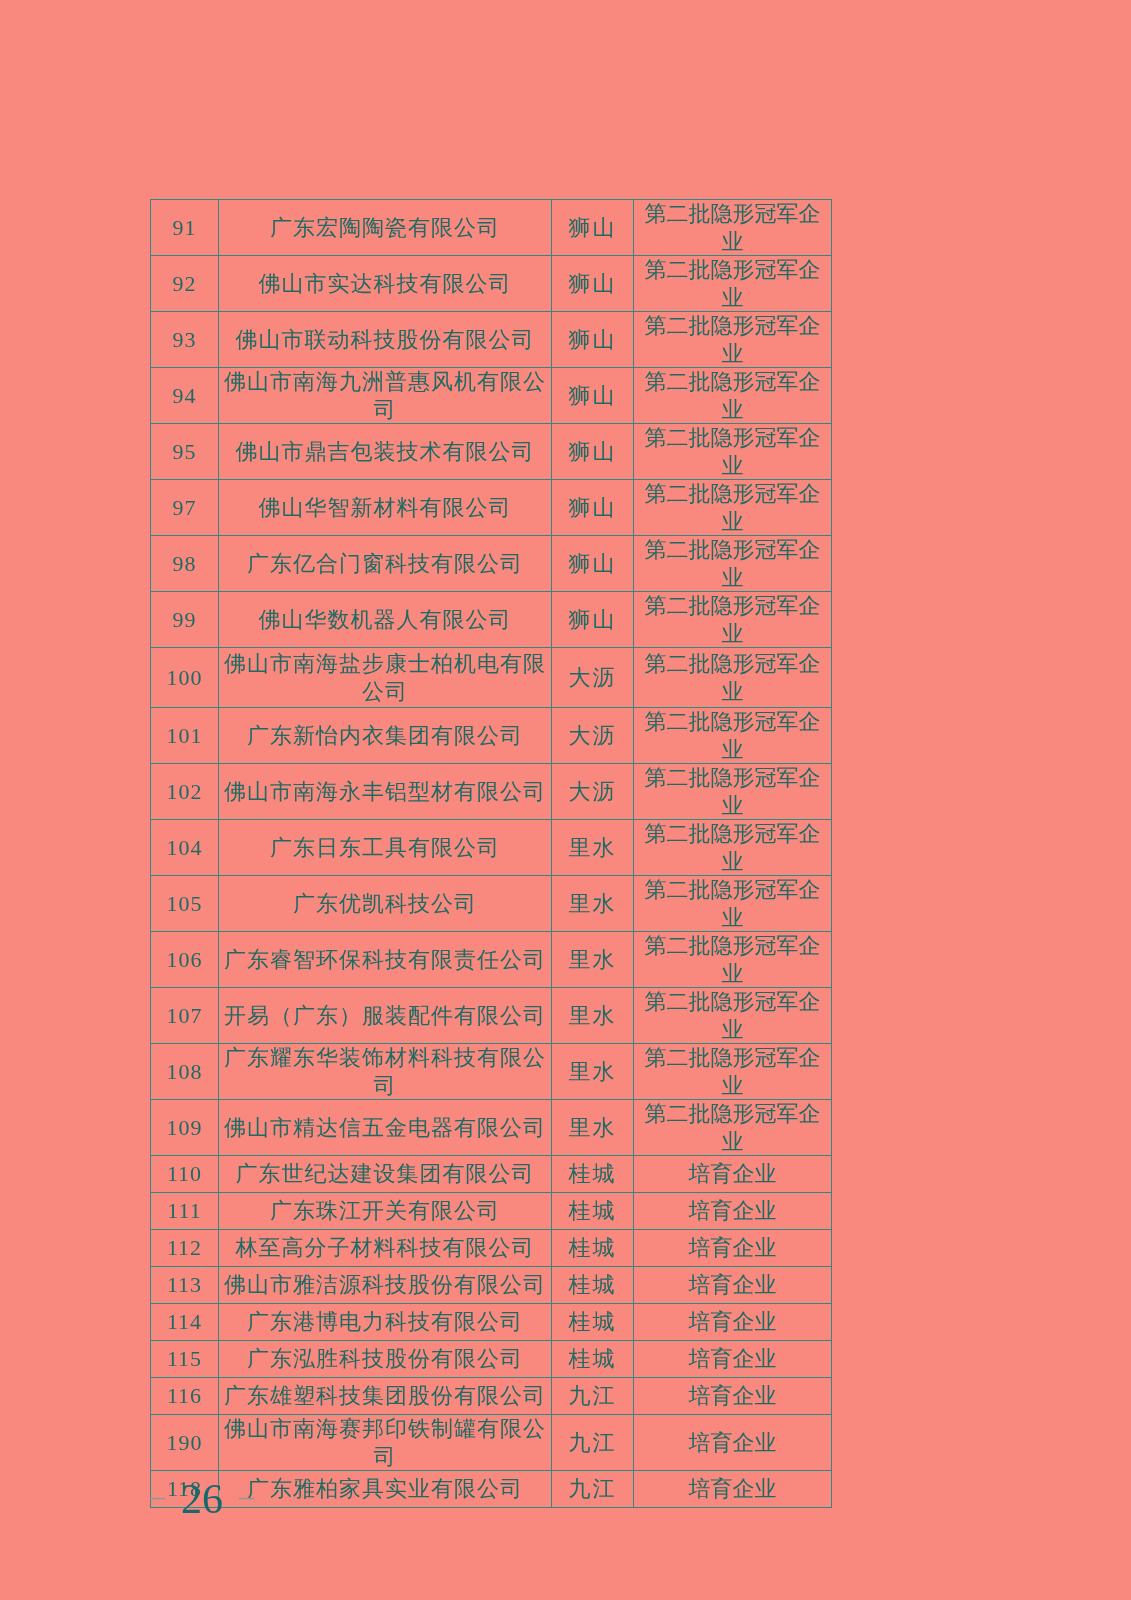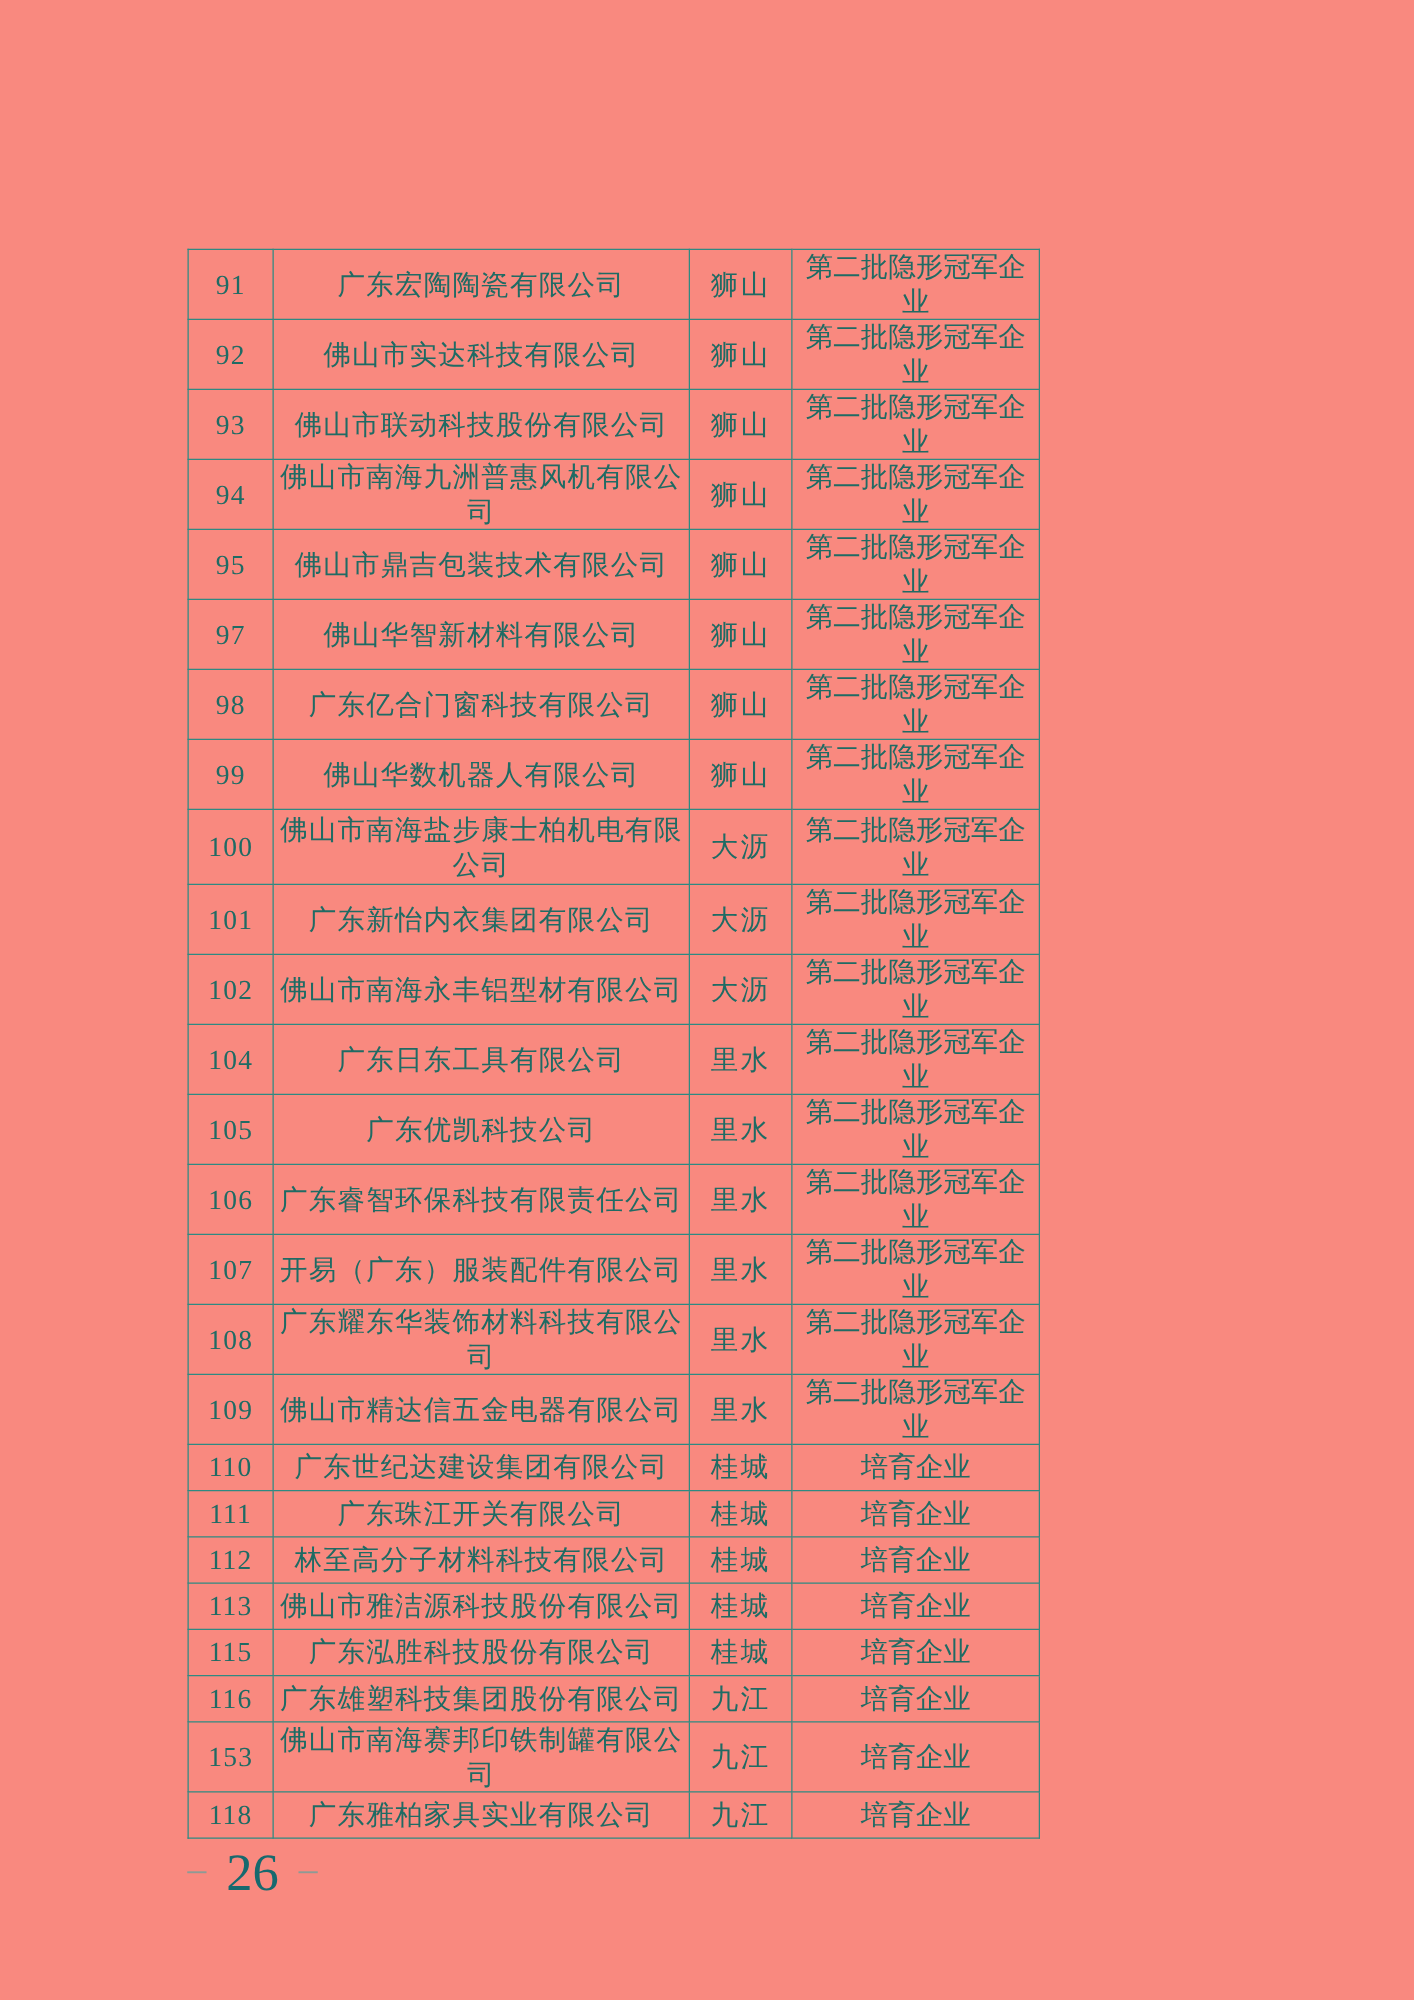--- a/index.html
+++ b/index.html
@@ -204,33 +204,39 @@
           <td class="col-town">桂城</td>
           <td class="col-category">培育企业</td>
         </tr>
         <tr>
           <td class="col-no">113</td>
           <td class="col-company">佛山市雅洁源科技股份有限公司</td>
           <td class="col-town">桂城</td>
           <td class="col-category">培育企业</td>
         </tr>
         <tr>
+          <td class="col-no">114</td>
+          <td class="col-company">广东港博电力科技有限公司</td>
+          <td class="col-town">桂城</td>
+          <td class="col-category">培育企业</td>
+        </tr>
+        <tr>
           <td class="col-no">115</td>
           <td class="col-company">广东泓胜科技股份有限公司</td>
           <td class="col-town">桂城</td>
           <td class="col-category">培育企业</td>
         </tr>
         <tr>
           <td class="col-no">116</td>
           <td class="col-company">广东雄塑科技集团股份有限公司</td>
           <td class="col-town">九江</td>
           <td class="col-category">培育企业</td>
         </tr>
         <tr>
-          <td class="col-no">153</td>
+          <td class="col-no">190</td>
           <td class="col-company">佛山市南海赛邦印铁制罐有限公司</td>
           <td class="col-town">九江</td>
           <td class="col-category">培育企业</td>
         </tr>
         <tr>
           <td class="col-no">118</td>
           <td class="col-company">广东雅柏家具实业有限公司</td>
           <td class="col-town">九江</td>
           <td class="col-category">培育企业</td>
         </tr>

